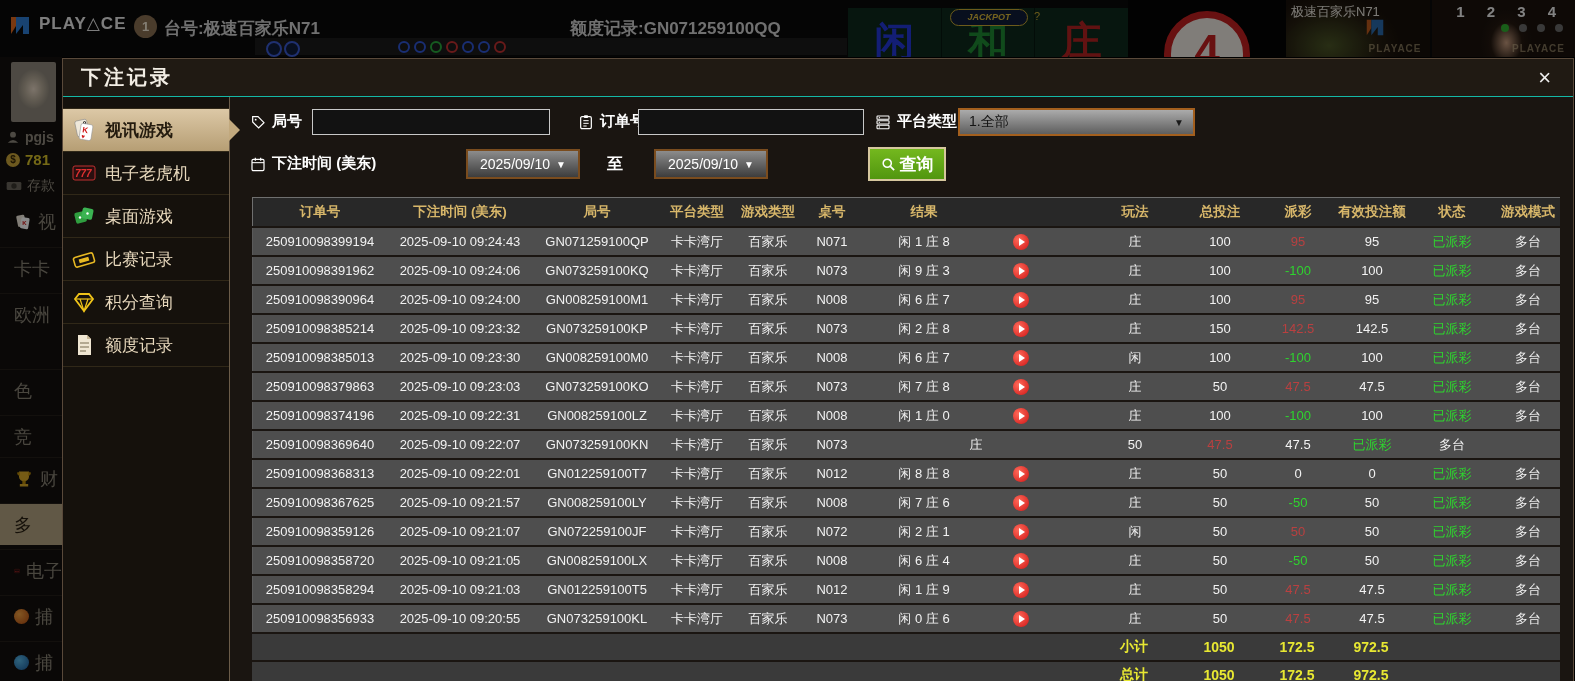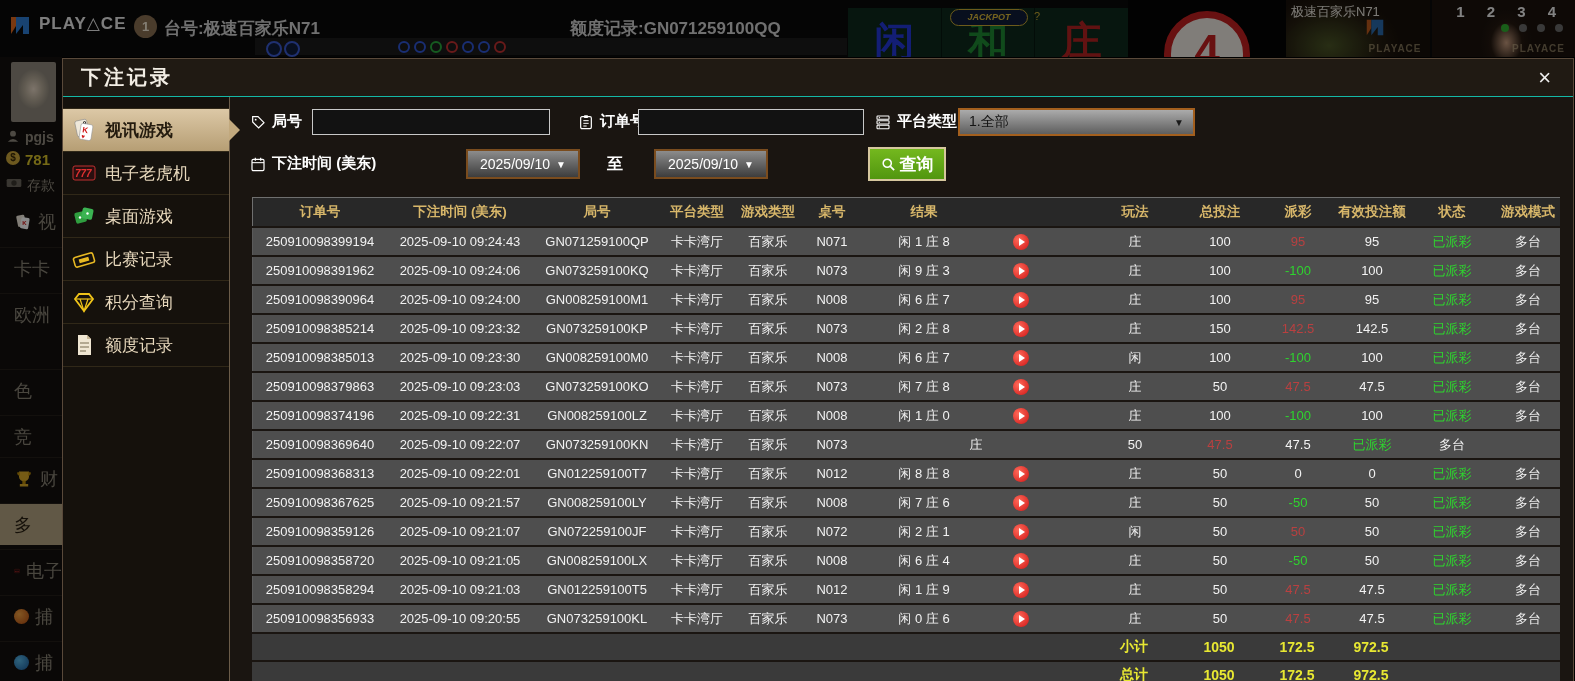--- a/index.html
+++ b/index.html
@@ -32,21 +32,21 @@
   .thumb-title{position:absolute;left:5px;top:3px;font-size:13px;color:#e4e0d8;}
   .thumb-nums{position:absolute;right:10px;top:3px;font-size:15px;font-weight:bold;color:#f0f0f0;letter-spacing:9px;}
   .thumb-dots{position:absolute;right:12px;top:24px;display:flex;gap:10px;}
   .tdot{width:8px;height:8px;border-radius:50%;background:#6a6a6a;}
   .tdot.on{background:#2fae2f;}
   .watermark{position:absolute;bottom:3px;font-size:10px;font-weight:bold;color:rgba(205,185,145,.55);letter-spacing:1px;}
   
   .leftbar{position:absolute;left:0;top:57px;width:62px;height:624px;background:#13100d;overflow:hidden;}
   .avatar{position:absolute;left:11px;top:5px;width:45px;height:60px;border-radius:2px;
           background:radial-gradient(ellipse 16px 20px at 50% 45%, #e6d6c4 0%, #b5aa98 55%, #8f887c 100%);}
-  .lb-row{position:absolute;left:6px;display:flex;align-items:flex-start;gap:5px;color:#8f887c;font-size:14px;white-space:nowrap;}
+  .lb-row{position:absolute;left:6px;display:flex;align-items:center;gap:5px;color:#8f887c;font-size:14px;white-space:nowrap;}
   .lb-item{position:absolute;left:0;width:62px;height:42px;display:flex;align-items:center;gap:6px;padding-left:14px;
            box-sizing:border-box;color:#878174;font-size:18px;border-top:1px solid #241f19;white-space:nowrap;}
   .lb-item.hl{background:#b3a381;color:#2a2014;}
   .coin{width:14px;height:14px;border-radius:50%;background:#caa53a;color:#3a2a08;font-size:10px;font-weight:bold;
         text-align:center;line-height:14px;display:inline-block;}
   .fishdot{width:15px;height:15px;border-radius:50%;display:inline-block;}
   
   .dim{position:absolute;inset:0;background:rgba(0,0,0,0.46);z-index:5;}
   
   .modal{position:absolute;left:62px;top:58px;width:1512px;height:623px;background:#1a1511;

